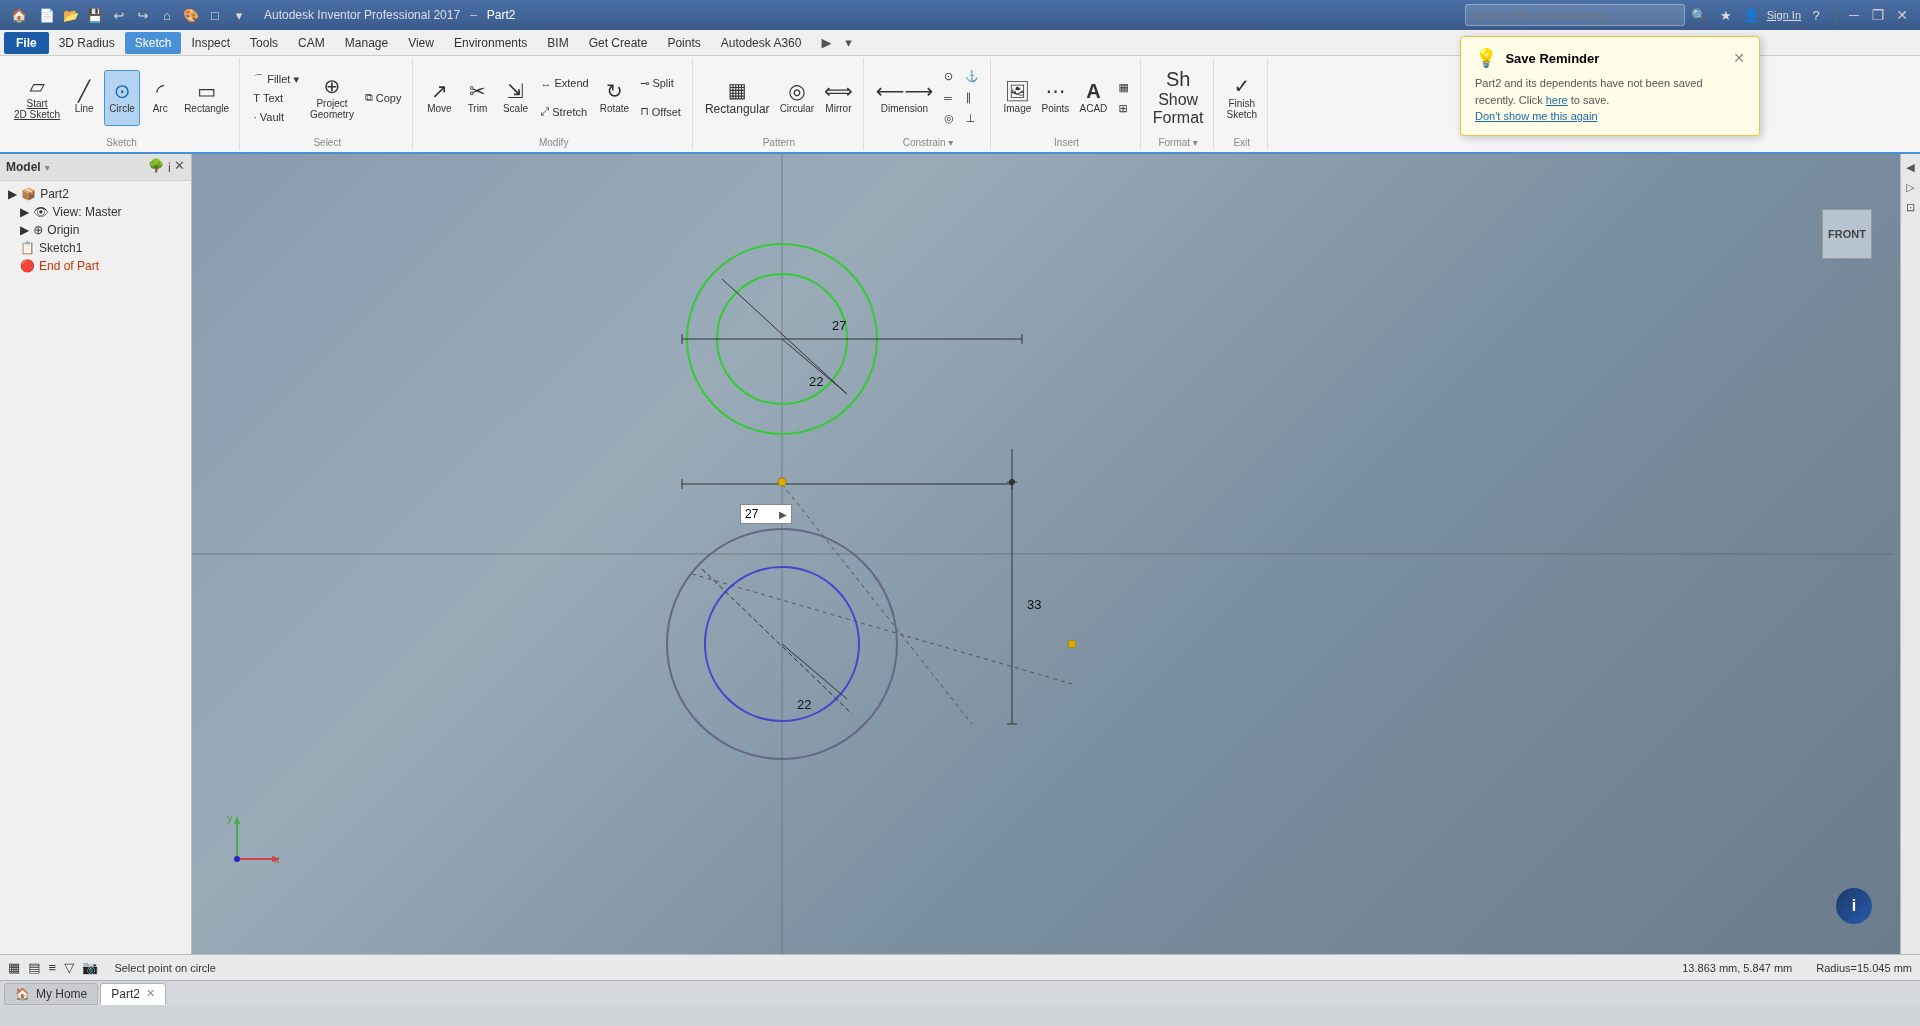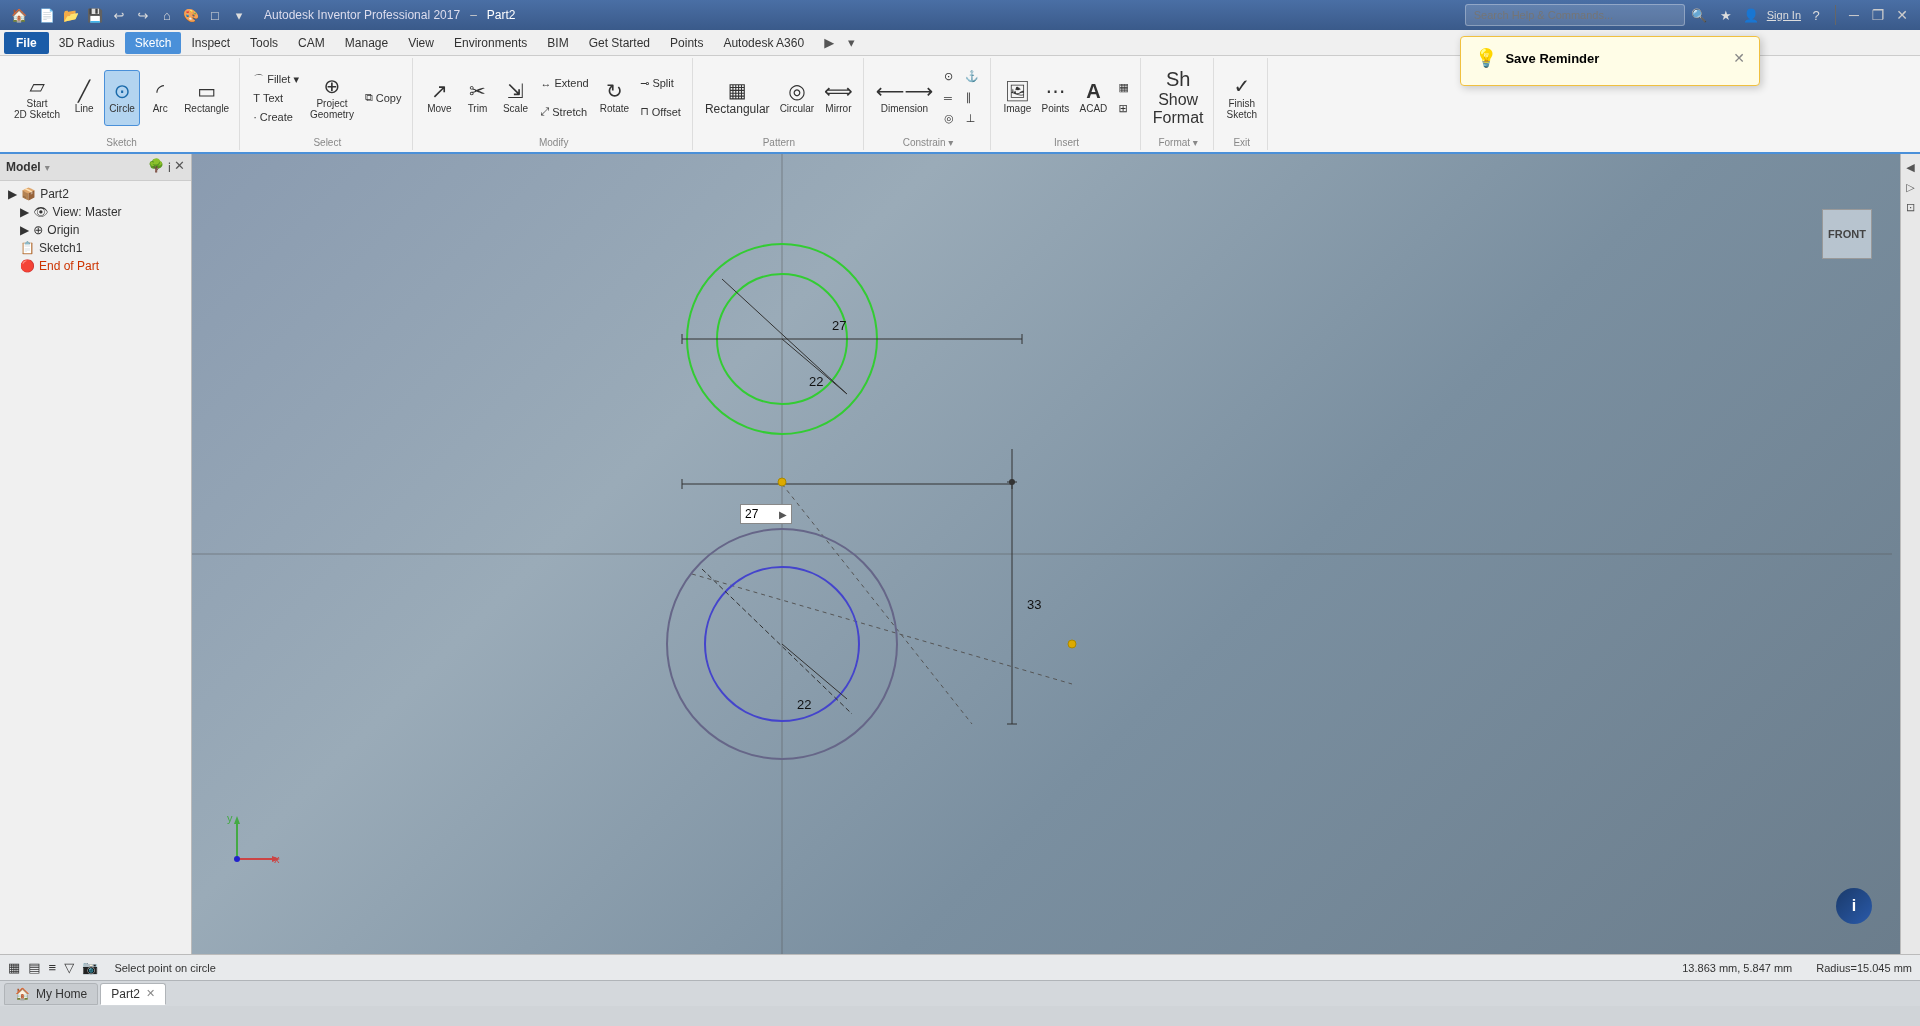--- a/index.html
+++ b/index.html
@@ -367,35 +367,35 @@
   <div class="menu-file">File</div>
   <div class="menu-item">3D Radius</div>
   <div class="menu-item active">Sketch</div>
   <div class="menu-item">Inspect</div>
   <div class="menu-item">Tools</div>
   <div class="menu-item">CAM</div>
   <div class="menu-item">Manage</div>
   <div class="menu-item">View</div>
   <div class="menu-item">Environments</div>
   <div class="menu-item">BIM</div>
-  <div class="menu-item">Get Started</div>
+  <div class="menu-item">Get Create</div>
   <div class="menu-item">Points</div>
   <div class="menu-item">Autodesk A360</div>
   <div class="qa-btn" style="margin-left:4px;color:#555;">▶</div>
   <div class="qa-btn" style="color:#555;">▾</div>
 </div>
 
 <div id="ribbon">
   <div id="ribbon-content">
 
     <div class="ribbon-group">
       <div class="ribbon-buttons">
         <div class="ribbon-btn">
           <span class="btn-icon">▱</span>
-          <span style="font-size:10px;">Start<br>2D Sketch</span>
+          <span style="font-size:10px;text-decoration:underline;">Start<br>2D Sketch</span>
         </div>
         <div class="ribbon-btn">
           <span class="btn-icon">╱</span>
           <span>Line</span>
         </div>
         <div class="ribbon-btn active">
           <span class="btn-icon" style="color:#1a6aaa;">⊙</span>
           <span>Circle</span>
         </div>
         <div class="ribbon-btn">
@@ -416,21 +416,21 @@
           <div class="ribbon-btn-small">
             <span>⌒</span>
             <span>Fillet ▾</span>
           </div>
           <div class="ribbon-btn-small">
             <span>T</span>
             <span>Text</span>
           </div>
           <div class="ribbon-btn-small">
             <span>·</span>
-            <span>Create</span>
+            <span>Vault</span>
           </div>
         </div>
         <div class="ribbon-btn">
           <span class="btn-icon">⊕</span>
           <span style="font-size:10px;">Project<br>Geometry</span>
         </div>
         <div class="ribbon-group-col">
           <div class="ribbon-btn-small">
             <span>⧉</span>
             <span>Copy</span>
@@ -732,13 +732,20 @@
     <span class="taskbar-close">✕</span>
   </div>
 </div>
 
 <div id="save-reminder">
   <div class="reminder-header">
     <span style="color:#e8a000;font-size:18px;">💡</span>
     <span class="reminder-title">Save Reminder</span>
     <span class="reminder-close">✕</span>
   </div>
+  <div class="reminder-body">
+    <span>Part2 and its dependents have not been saved recently. Click</span>
+    <span class="reminder-link">here</span>
+    <span>to save.</span>
+    <br>
+    <span class="reminder-link">Don't show me this again</span>
+  </div>
 </div>
 
 </body></html>

